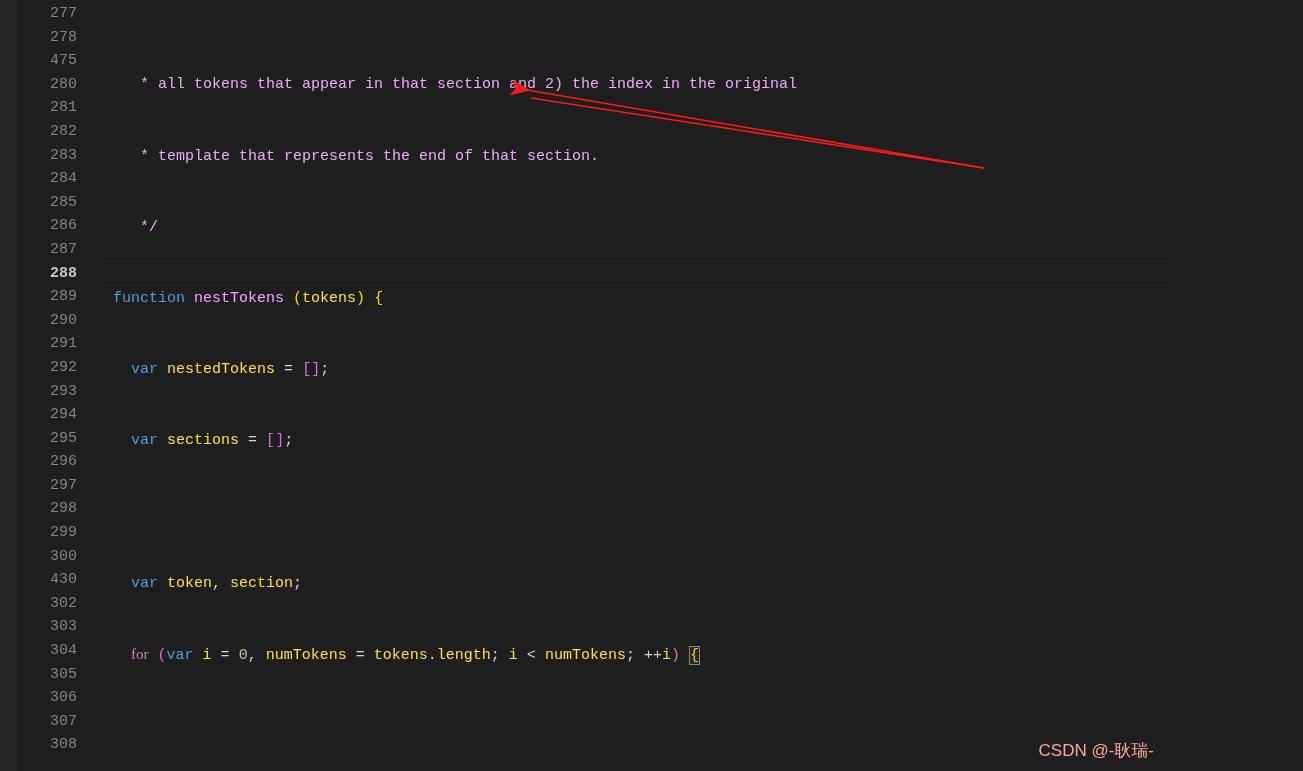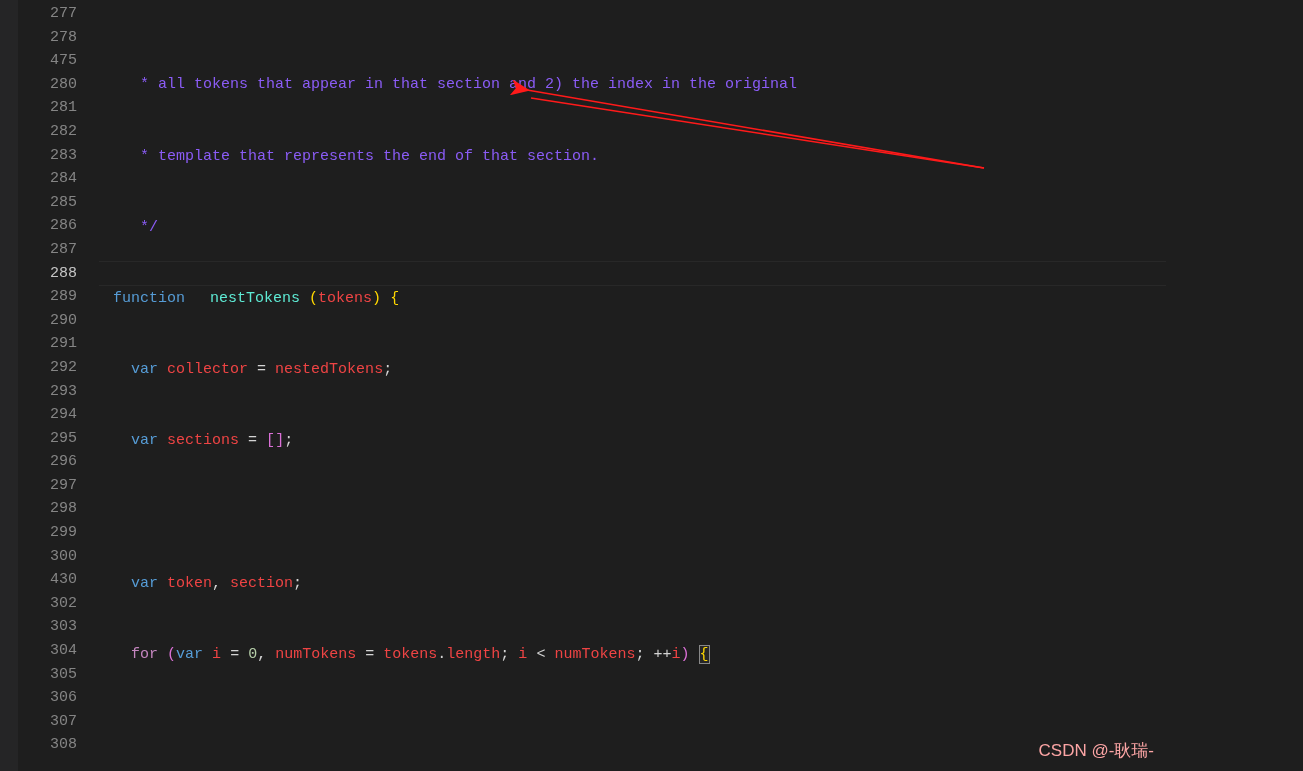--- a/index.html
+++ b/index.html
@@ -4,25 +4,25 @@
 <style>
   html,body{margin:0;padding:0;background:#1e1e1e;color:#d4d4d4;font-family:Consolas,'Courier New',monospace;font-size:15px;line-height:23.8px;overflow:hidden;}
   .editor{display:flex;height:771px;width:1166px;position:relative;}
   .sidebar-dark{width:18px;background:#252526;height:100%;flex-shrink:0;}
   .minimap-slice{width:12px;background:#1e1e1e;height:100%;flex-shrink:0;border-right:1px solid #1e1e1e;}
   .gutter{width:68px;text-align:right;color:#858585;padding-top:2px;user-select:none;flex-shrink:0;}
   .gutter div{padding-right:22px;height:23.6px;}
   .code{flex:1;padding-top:2px;white-space:pre;position:relative;}
   .code .line{height:23.6px;}
   .hl-line{position:absolute;left:0;right:0;height:23.6px;top:260.6px;border-top:1px solid #282828;border-bottom:1px solid #282828;pointer-events:none;}
-  .tok-comment{color:#8b5cf6;}
+  .tok-comment{color:#f0abfc;}
   .tok-keyword{color:#569cd6;}
-  .tok-keyword2{color:#c586c0;}
-  .tok-func{color:#5eead4;margin-left:16px;}
-  .tok-var{color:#ef4444;}
+  .tok-keyword2{color:#c586c0;font-family:Liberation Serif, serif;}
+  .tok-func{color:#f0abfc;}
+  .tok-var{color:#fde047;}
   .tok-gold{color:#ffd700;}
   .tok-pink{color:#da70d6;}
   .tok-num{color:#b5cea8;}
   .tok-op{color:#d4d4d4;}
   .tok-bracket-match{border:1px solid #888;color:#ffd700;background:rgba(255,255,255,0.04);}
   svg.arrow{position:absolute;top:78px;left:410px;pointer-events:none;}
   .watermark{position:absolute;right:12px;bottom:8px;color:#fca5a5;font-size:17px;font-family:Arial,sans-serif;}
   .p1{padding-left:14px;}
 </style>
 </head>
@@ -36,21 +36,21 @@
       <div>278</div>
       <div>475</div>
       <div>280</div>
       <div>281</div>
       <div>282</div>
       <div>283</div>
       <div>284</div>
       <div>285</div>
       <div>286</div>
       <div>287</div>
-      <div style="color: rgb(198, 198, 198);">288</div>
+      <div style="color: rgb(198, 198, 198); font-weight: bold;">288</div>
       <div>289</div>
       <div>290</div>
       <div>291</div>
       <div>292</div>
       <div>293</div>
       <div>294</div>
       <div>295</div>
       <div>296</div>
       <div>297</div>
       <div>298</div>
@@ -64,21 +64,21 @@
       <div>306</div>
       <div>307</div>
       <div>308</div>
     </div>
   <div class="code">
     <div class="hl-line"></div>
     <div class="line p1"><span class="tok-comment">   * all tokens that appear in that section and 2) the index in the original</span></div>
     <div class="line p1"><span class="tok-comment">   * template that represents the end of that section.</span></div>
     <div class="line p1"><span class="tok-comment">   */</span></div>
     <div class="line p1"><span class="tok-keyword">function</span> <span class="tok-func">nestTokens</span> <span class="tok-gold">(</span><span class="tok-var">tokens</span><span class="tok-gold">)</span> <span class="tok-gold">{</span></div>
-    <div class="line p1">  <span class="tok-keyword">var</span> <span class="tok-var">collector</span> <span class="tok-op">=</span> <span class="tok-var">nestedTokens</span><span class="tok-op">;</span></div>
+    <div class="line p1">  <span class="tok-keyword">var</span> <span class="tok-var">nestedTokens</span> <span class="tok-op">=</span> <span class="tok-pink">[</span><span class="tok-pink">]</span><span class="tok-op">;</span></div>
     <div class="line p1">  <span class="tok-keyword">var</span> <span class="tok-var">sections</span> <span class="tok-op">=</span> <span class="tok-pink">[</span><span class="tok-pink">]</span><span class="tok-op">;</span></div>
     <div class="line p1"></div>
     <div class="line p1">  <span class="tok-keyword">var</span> <span class="tok-var">token</span><span class="tok-op">,</span> <span class="tok-var">section</span><span class="tok-op">;</span></div>
     <div class="line p1">  <span class="tok-keyword2">for</span> <span class="tok-pink">(</span><span class="tok-keyword">var</span> <span class="tok-var">i</span> <span class="tok-op">=</span> <span class="tok-num">0</span><span class="tok-op">,</span> <span class="tok-var">numTokens</span> <span class="tok-op">=</span> <span class="tok-var">tokens</span><span class="tok-op">.</span><span class="tok-var">length</span><span class="tok-op">;</span> <span class="tok-var">i</span> <span class="tok-op">&lt;</span> <span class="tok-var">numTokens</span><span class="tok-op">;</span> <span class="tok-op">++</span><span class="tok-var">i</span><span class="tok-pink">)</span> <span class="tok-bracket-match">{</span></div>
     
     
     
     
     
     

